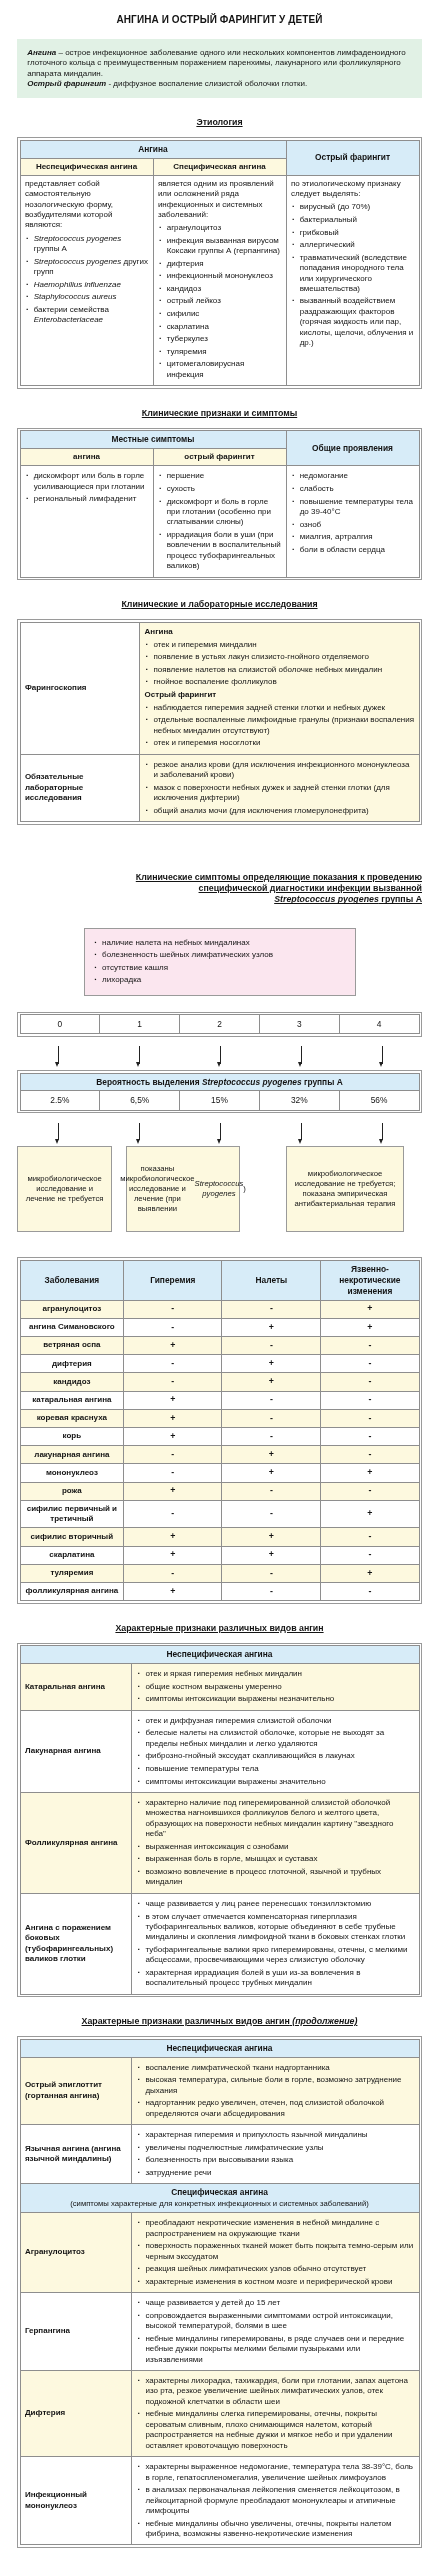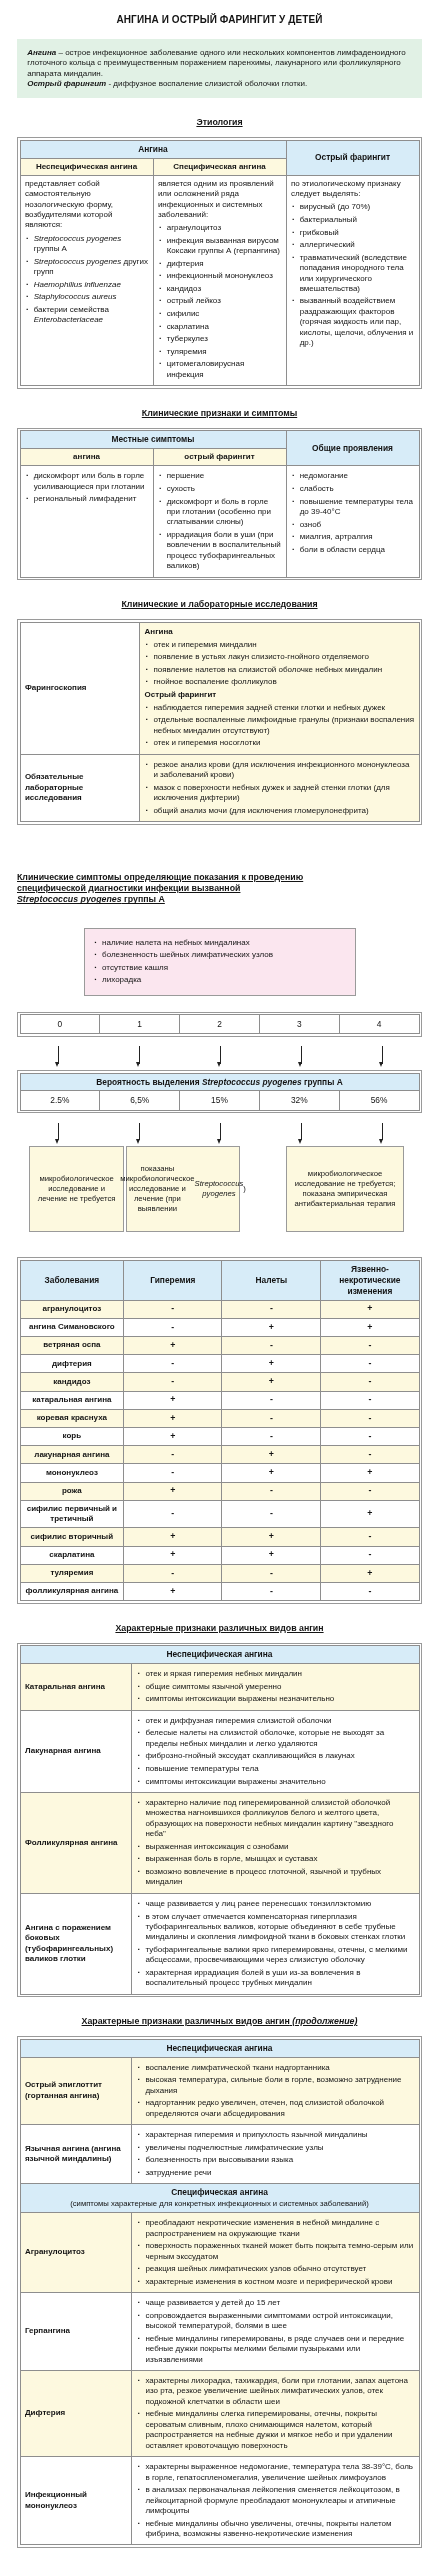--- a/index.html
+++ b/index.html
@@ -28,29 +28,29 @@
   .li{display:flex;margin:2.2px 0;}
   .blt{flex:0 0 7.3px;font-size:5.1px;line-height:1.9;margin-left:1.5px;}
   .litxt{flex:1;}
   .gt{font-weight:bold;margin:1.5px 0;}
   .lbl{font-weight:bold;vertical-align:middle;background:#fff;}
   .cnt{background:var(--cream);}
   .num{text-align:center;font-size:8.4px;padding:3.7px 2.9px;}
   .dis{font-weight:bold;text-align:center;vertical-align:middle;padding:2.9px 2.2px;}
   .sg{text-align:center;vertical-align:middle;font-weight:bold;font-size:8.8px;}
   .pinkbox{background:var(--pink);border:0.7px solid #9a9a9a;width:272px;margin:22px auto 16px;padding:6.6px 8.8px;}
-  .strep-h{font-size:8.8px;font-weight:bold;text-align:left;margin:47px 0 0;}
+  .strep-h{font-size:8.8px;font-weight:bold;text-align:right;margin:47px 0 0;}
   .strep-h div{text-decoration:underline;}
   .arrows{position:relative;height:26px;}
   .arrow{position:absolute;top:2.2px;width:0;height:17.5px;border-left:1.1px solid #222;}
   .arrow::after{content:"";position:absolute;left:-3.3px;top:16px;border:2.9px solid transparent;border-top:5.1px solid #222;}
   .outcomes{position:relative;height:86px;margin-bottom:25px;}
   .outcome{position:absolute;top:0;bottom:0;background:var(--cream);border:0.7px solid #9a9a9a;
     display:flex;align-items:center;justify-content:center;text-align:center;font-size:7.7px;padding:4.4px 3.7px;}
-  .o1{left:12px;width:23.5%;}
+  .o1{left:0;width:23.5%;}
   .o2{left:27%;width:28%;}
   .o3{left:66.5%;width:29%;}
   i{font-style:italic;}
 </style>
 </head>
 <body>
 
 <div class="page">
 
   <div class="h-main">АНГИНА И ОСТРЫЙ ФАРИНГИТ У ДЕТЕЙ</div>
@@ -530,21 +530,21 @@
           </tr>
           <tr class="shade">
             <td class="lbl" style="background:var(--cream)">Катаральная ангина</td>
             <td>
               <div class="li">
                 <span class="blt">▪</span>
                 <div class="litxt">отек и яркая гиперемия небных миндалин</div>
               </div>
               <div class="li">
                 <span class="blt">▪</span>
-                <div class="litxt">общие симптомы язычной умеренно</div>
+                <div class="litxt">общие костном выражены умеренно</div>
               </div>
               <div class="li">
                 <span class="blt">▪</span>
                 <div class="litxt">симптомы интоксикации выражены незначительно</div>
               </div>
             </td>
           </tr>
           <tr class="">
             <td class="lbl" style="background:#fff">Лакунарная ангина</td>
             <td>

